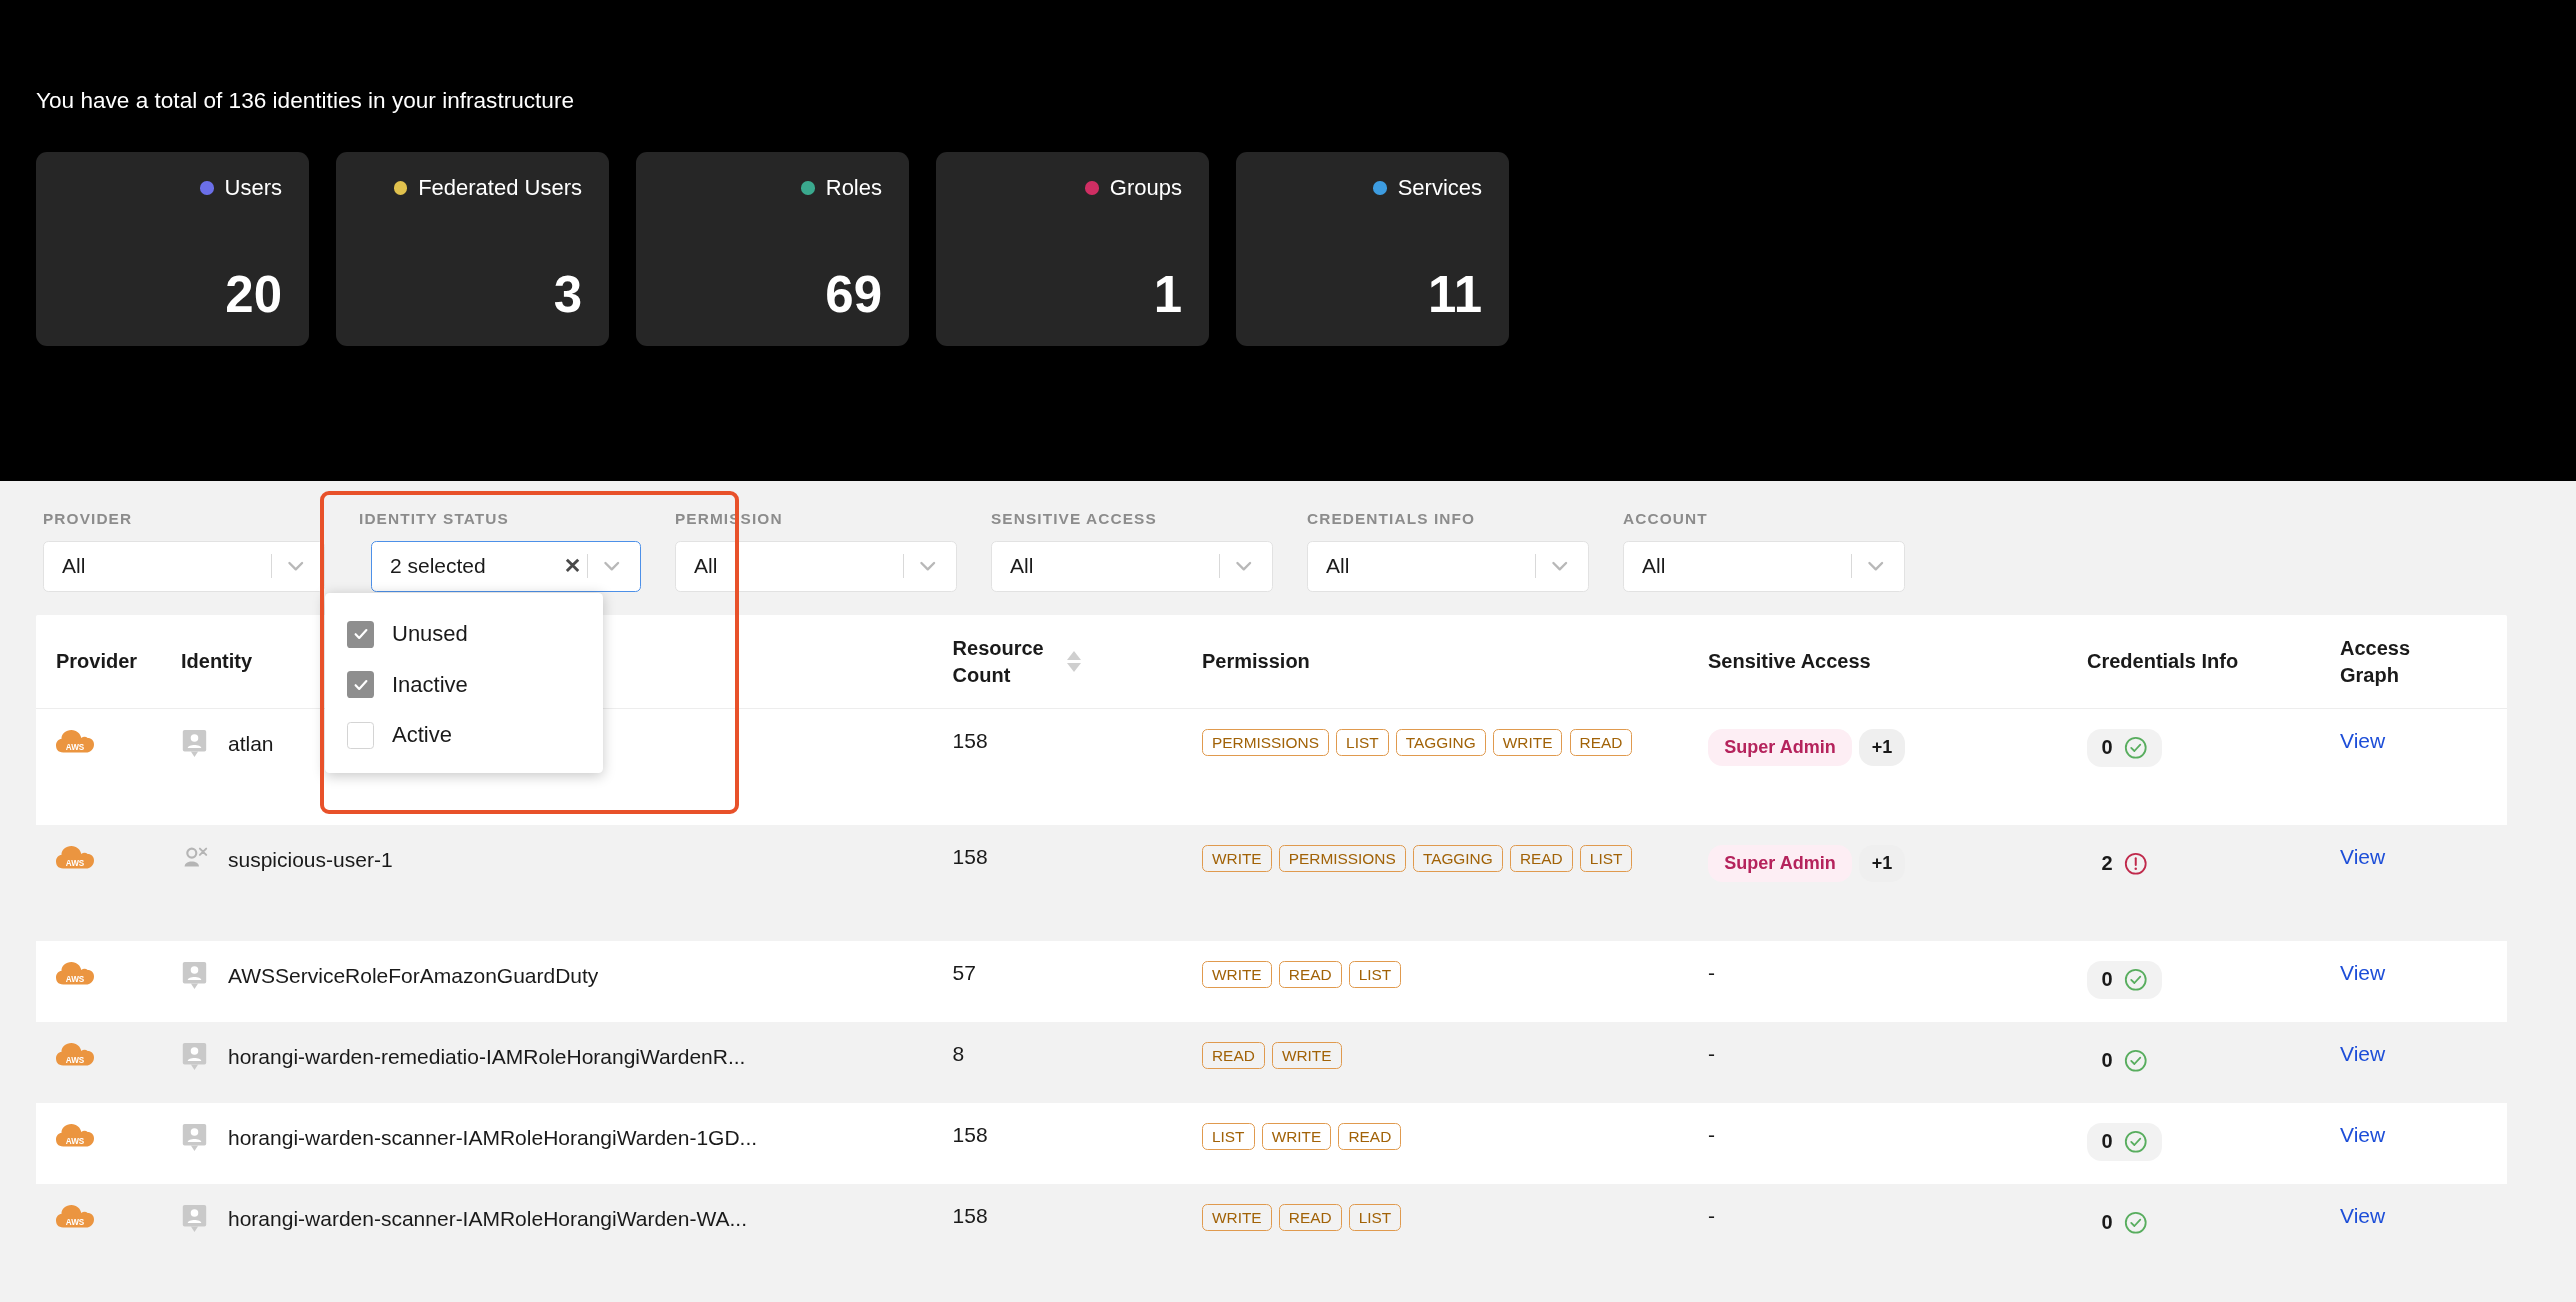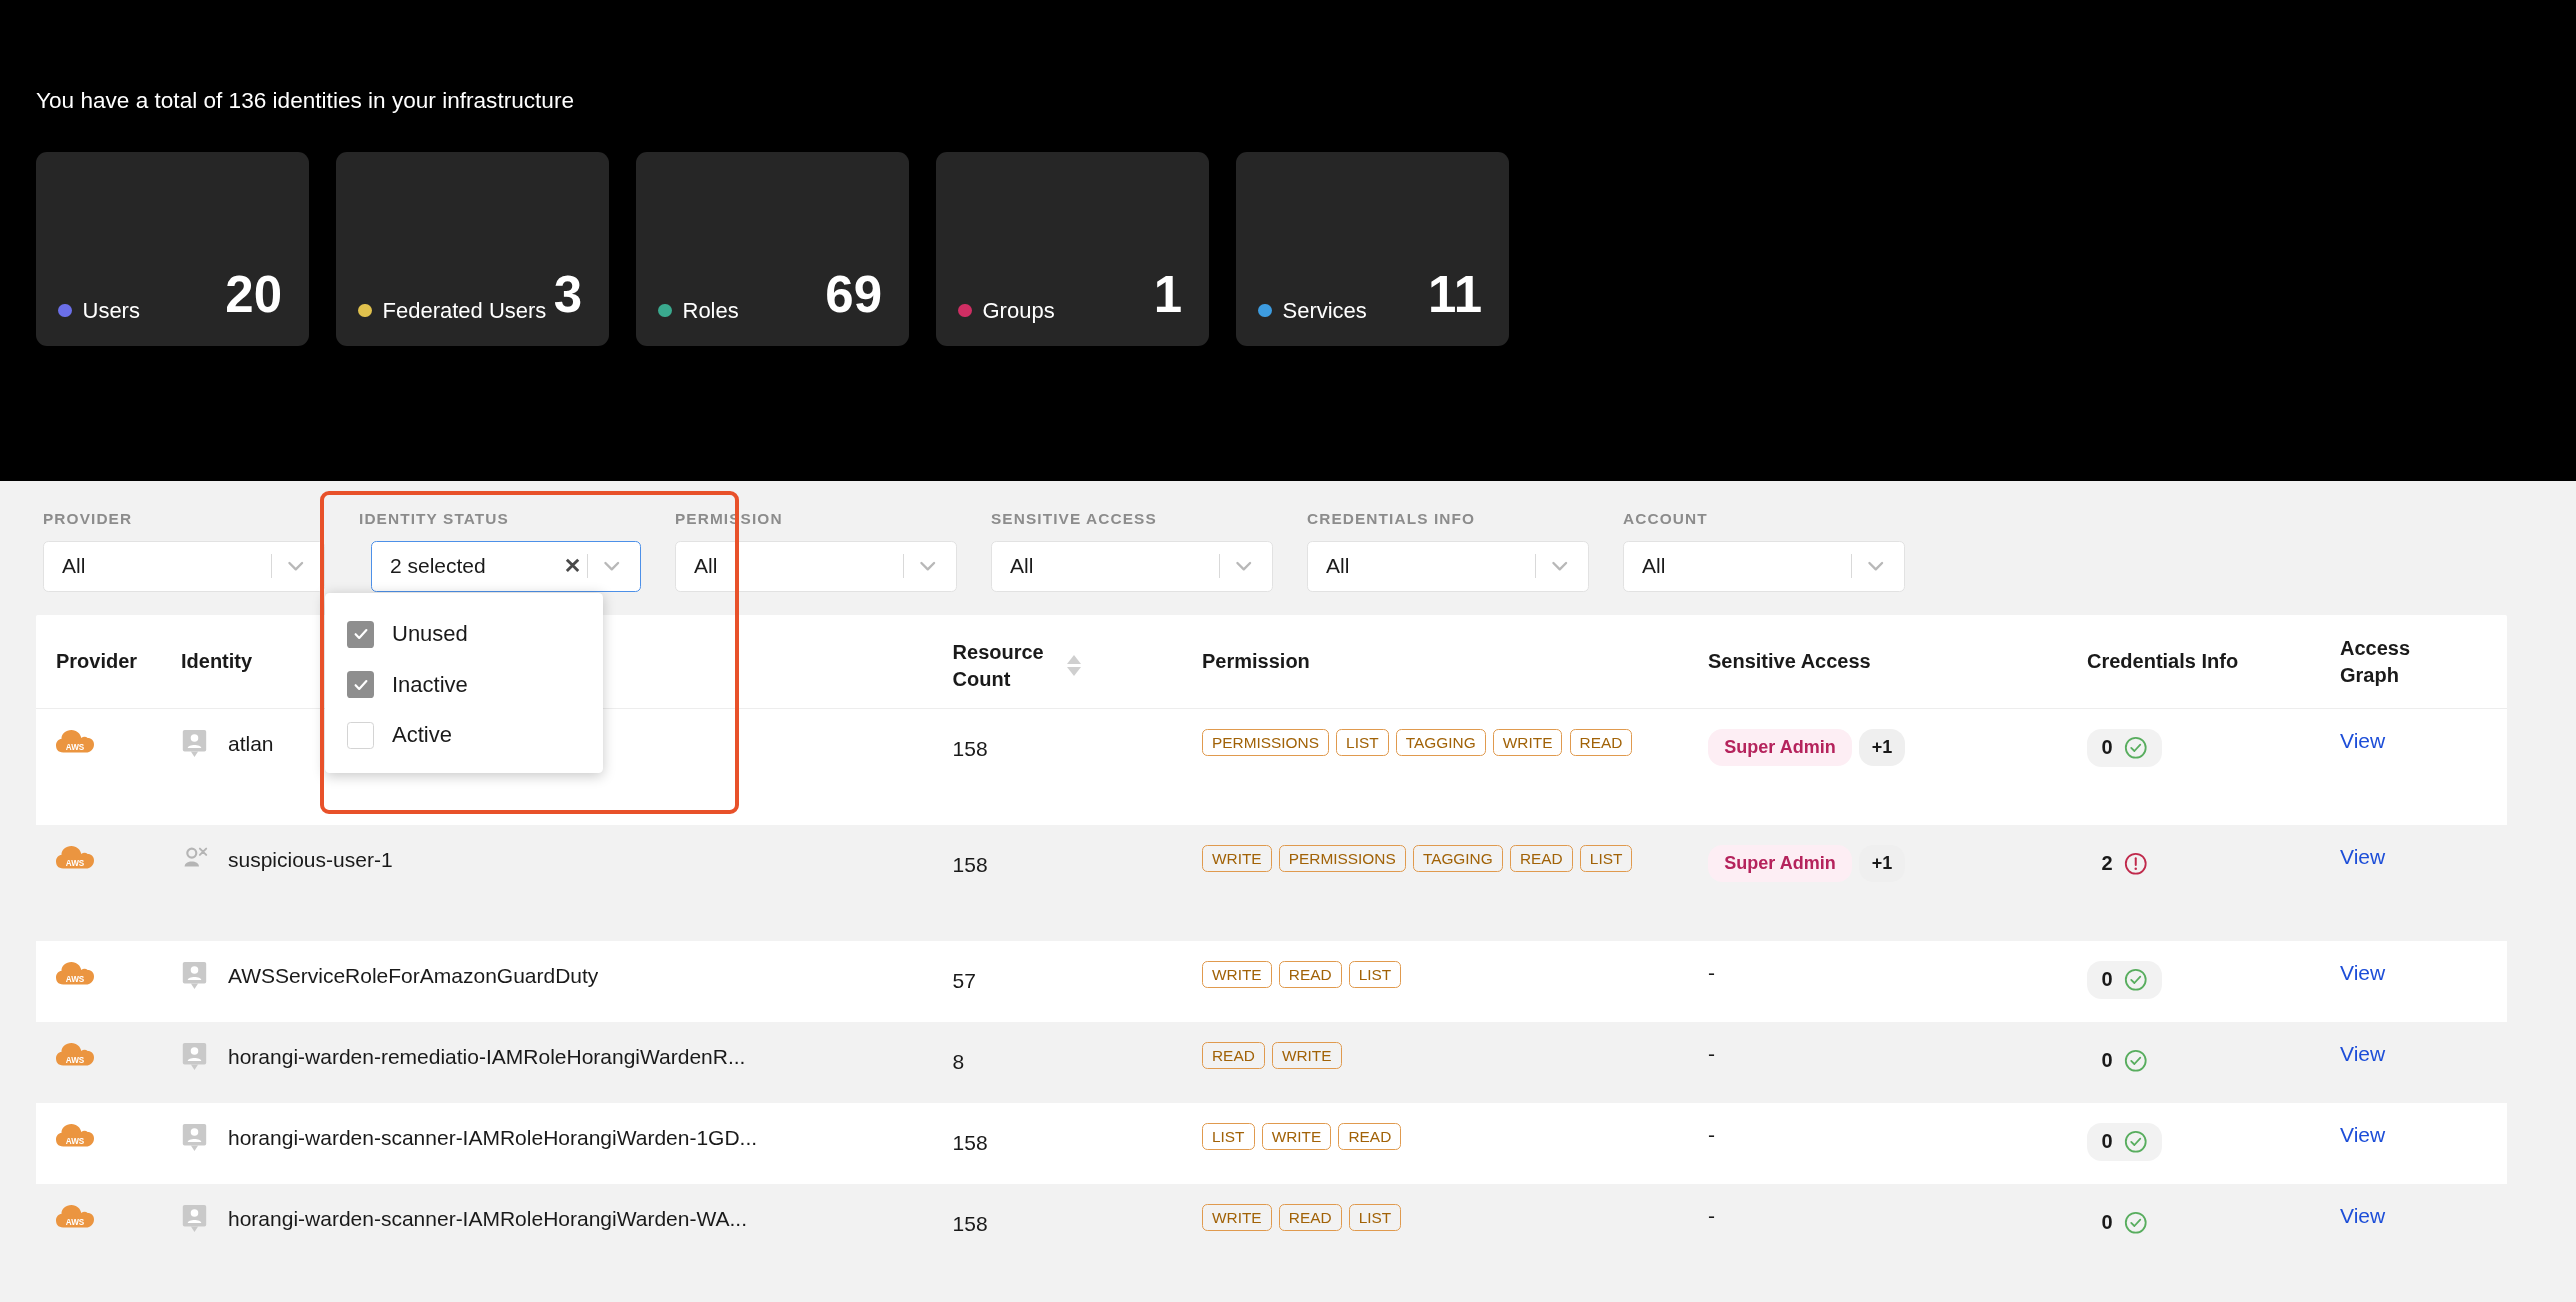--- a/index.html
+++ b/index.html
@@ -39,21 +39,21 @@
     padding-left: 36px;
     margin-top: 38px;
   }
   .stat-card {
     background: #262626;
     border-radius: 11px;
     width: 273px;
     height: 194px;
     padding: 23.5px 27px 22px 22px;
     display: flex;
-    flex-direction: row;
+    flex-direction: column;
     justify-content: space-between;
     align-items: flex-end;
   }
   .stat-top {
     display: flex;
     align-items: center;
     gap: 11px;
   }
   .stat-dot {
     width: 13.5px; height: 13.5px;
@@ -196,21 +196,21 @@
     color: #1a1a1a;
     min-height: 81px;
     padding-top: 20px;
   }
   .trow.odd  { background: #ffffff; }
   .trow.even { background: #f2f2f2; }
   .trow.tall { min-height: 116px; }
 
   .c-provider { width: 145px; padding-left: 20px; flex: 0 0 auto; }
   .c-identity { width: 768px; flex: 0 0 auto; display: flex; align-items: center; gap: 20px; }
-  .c-count    { width: 253px; flex: 0 0 auto; padding-left: 3.6px; margin-top: 8px; }
+  .c-count    { width: 253px; flex: 0 0 auto; padding-left: 3.6px; }
   .c-perm     { width: 506px; flex: 0 0 auto; }
   .c-sens     { width: 379px; flex: 0 0 auto; }
   .c-cred     { width: 253px; flex: 0 0 auto; }
   .c-graph    { width: 163px; flex: 0 0 auto; }
 
   .thead .c-count { display: flex; align-items: center; gap: 23.5px; }
   .hdr-2line { line-height: 1.32; }
 
   .sorter { display: flex; flex-direction: column; gap: 3.6px; }
   .sort-up, .sort-dn {

